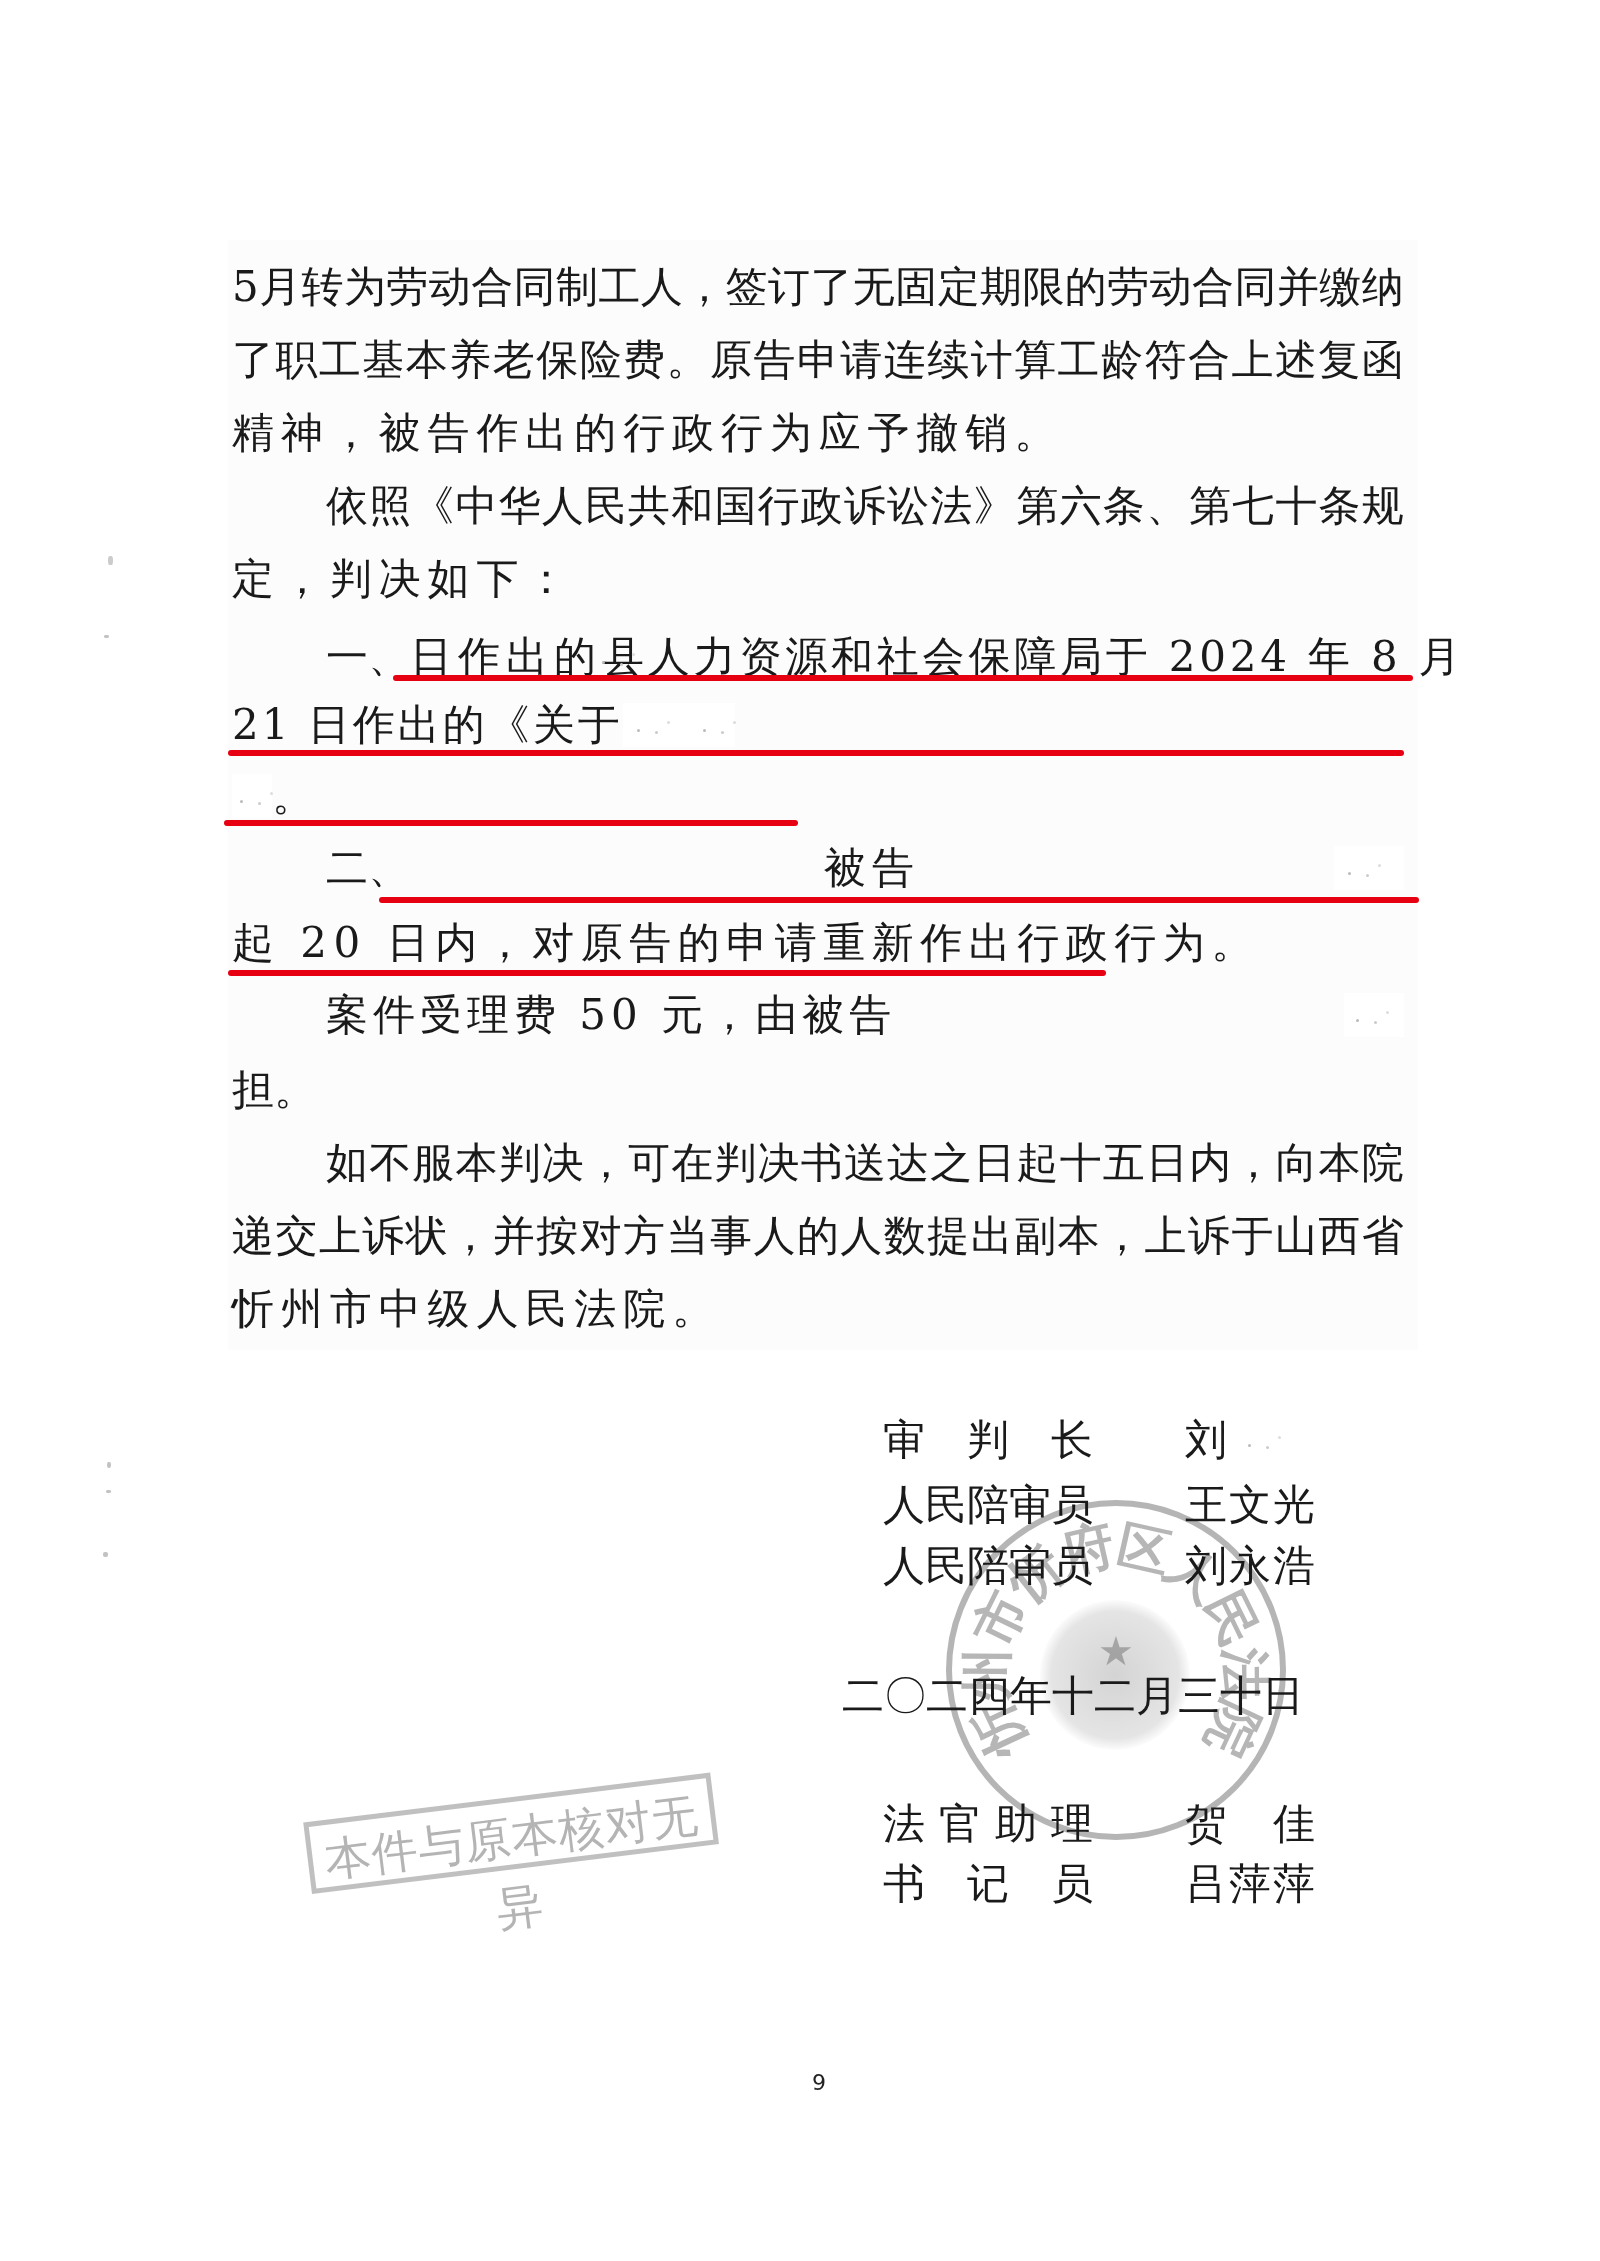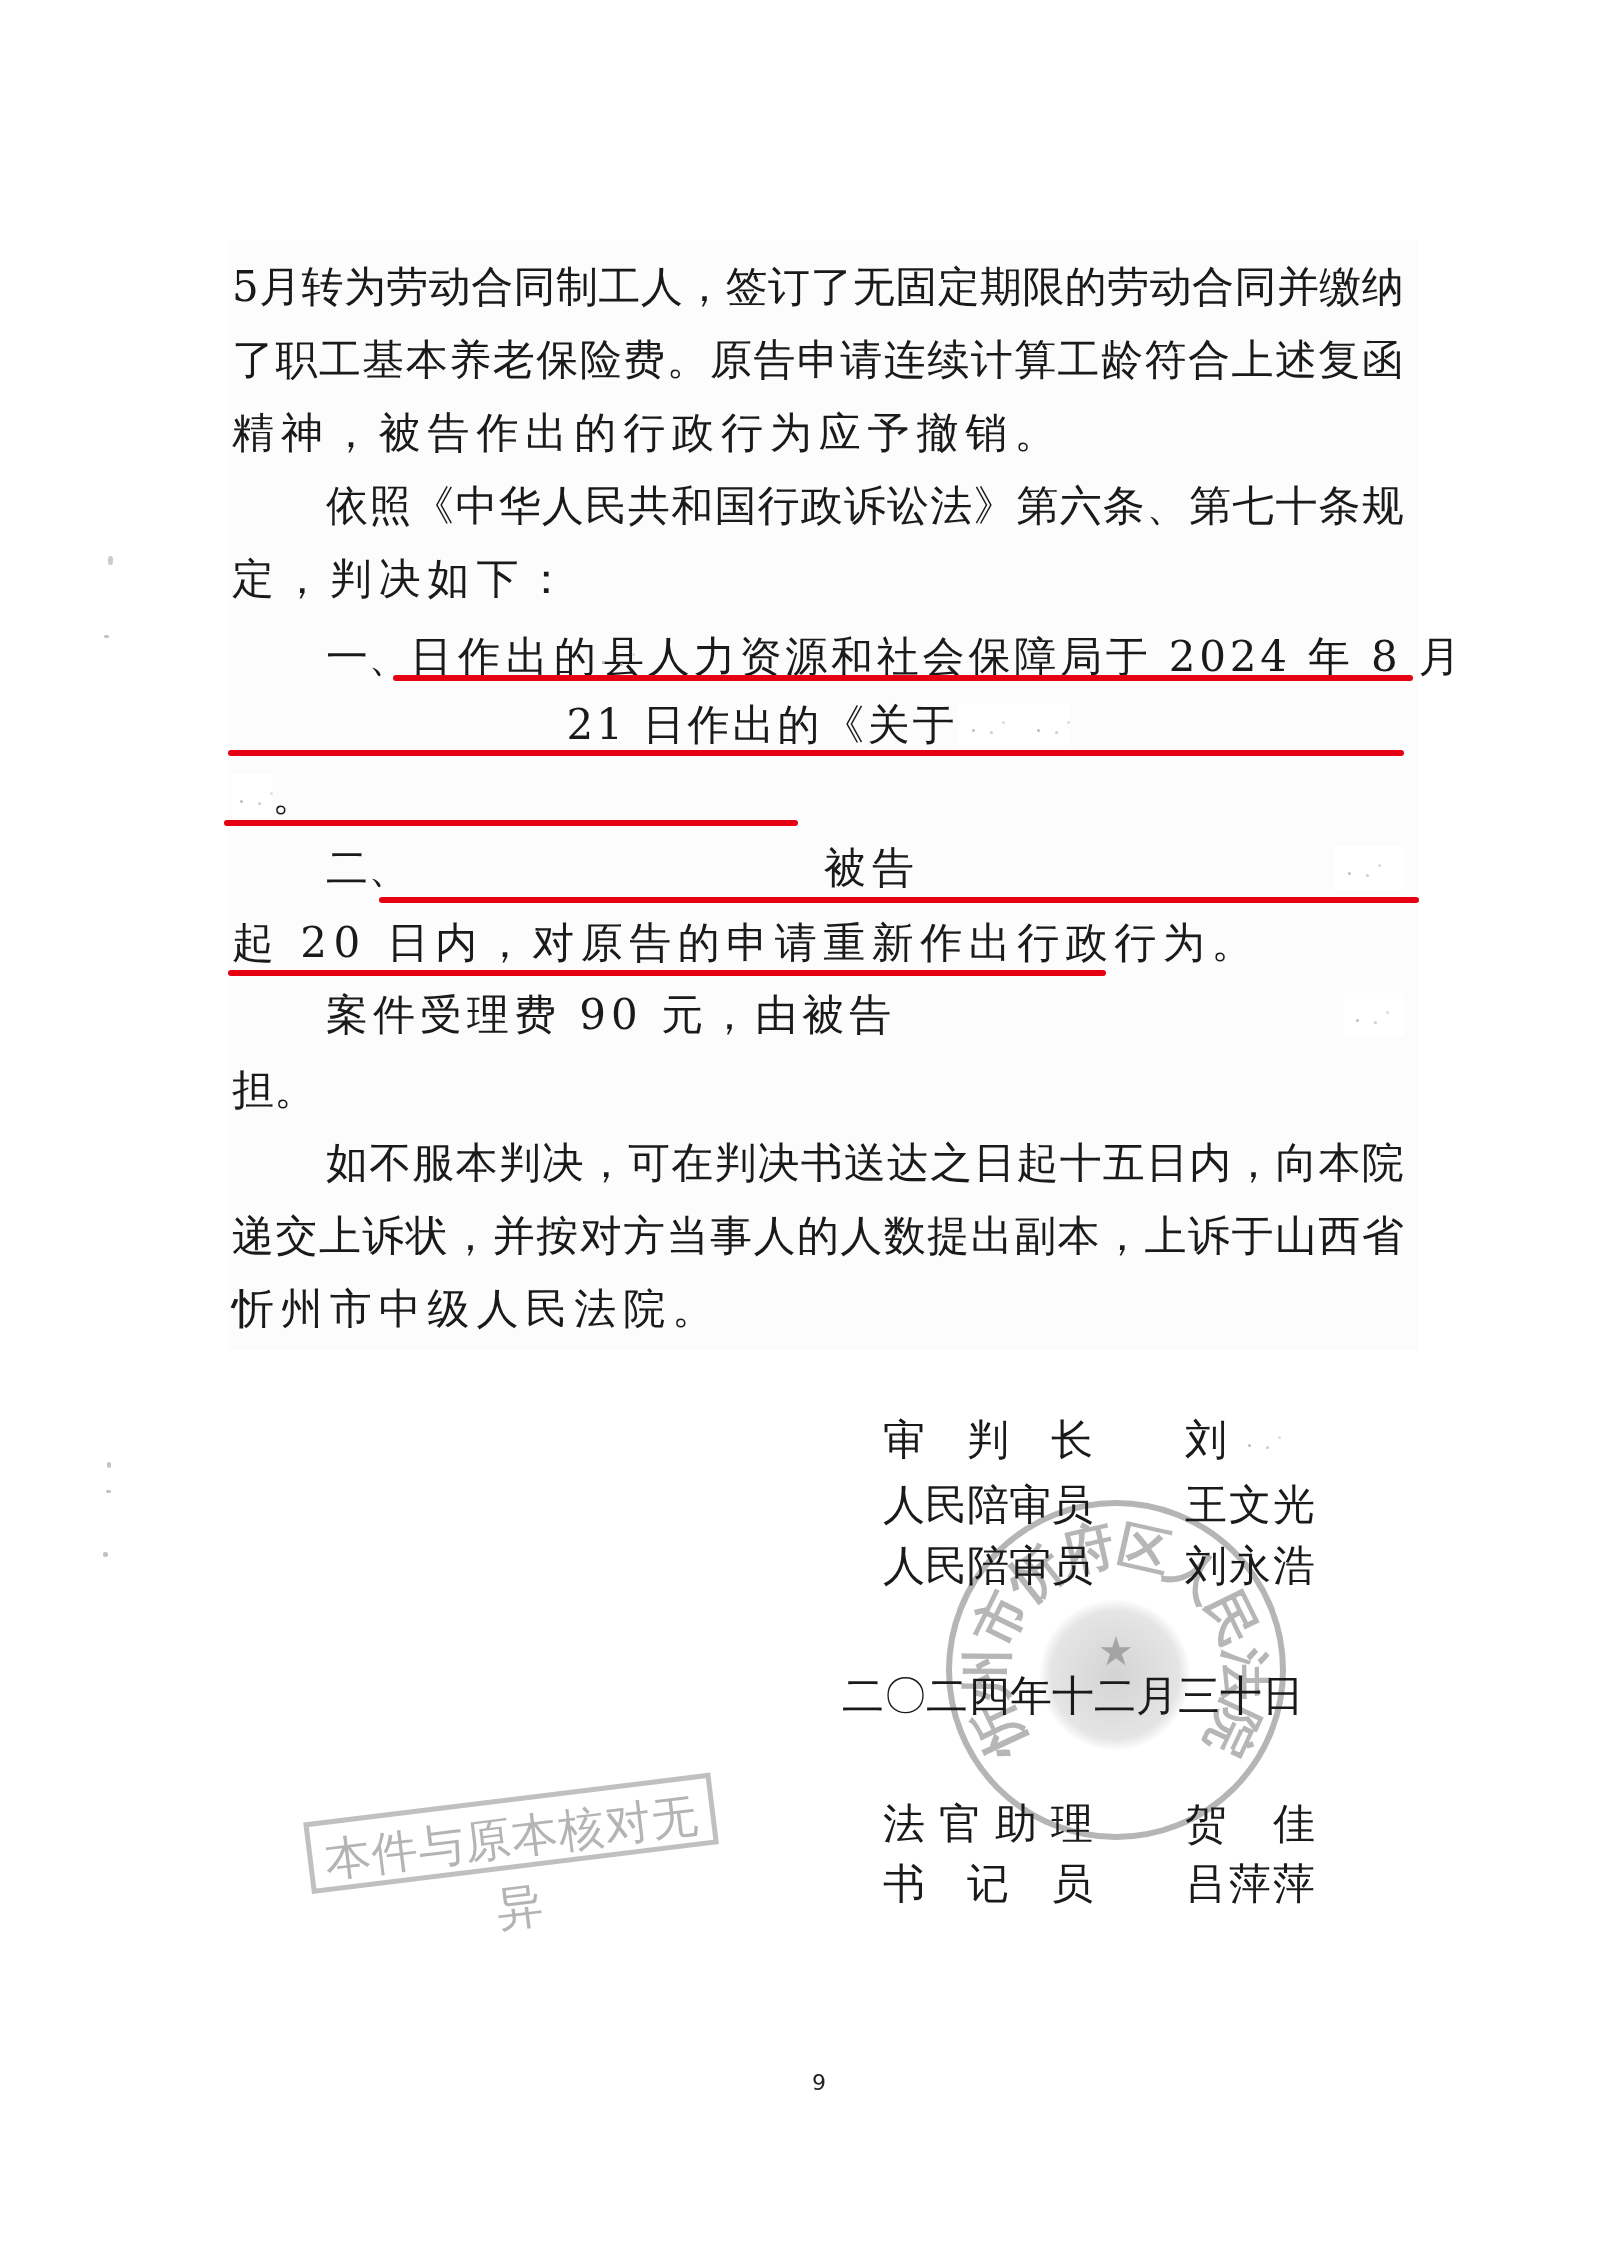--- a/index.html
+++ b/index.html
@@ -163,21 +163,21 @@
     </div>
 
   <div class="line partial" style="top:632px;left:326px;width:1078px;justify-content:space-between">
     <span>一、</span>
     <span style="letter-spacing:6px">日作出的</span>
     <span class="redact" style="width:88px"></span>
     <span style="letter-spacing:3.8px">县人力资源和社会保障局于 2024 年 8 月</span>
   </div>
   <div class="uline" style="left:393px;top:675px;width:1020px"></div>
 
-  <div class="line partial" style="top:700px;justify-content:center">
+  <div class="line partial" style="top:700px;justify-content:flex-start">
     <span style="letter-spacing:3px">21 日作出的《关于</span>
     <span class="redact" style="width:72px"></span>
     <span class="redact" style="width:40px"></span>
   </div>
   <div class="uline" style="left:228px;top:750px;width:1176px"></div>
 
   <div class="line partial" style="top:771px">
     <span class="redact" style="width:40px"></span>
     <span>。</span>
   </div>
@@ -189,21 +189,21 @@
     <span class="redact" style="width:70px"></span>
   </div>
   <div class="uline" style="left:379px;top:897px;width:1040px"></div>
 
   <div class="line partial" style="top:918px">
     <span style="letter-spacing:6.5px">起 20 日内，对原告的申请重新作出行政行为。</span>
   </div>
   <div class="uline" style="left:228px;top:970px;width:878px"></div>
 
   <div class="line partial" style="top:990px;left:326px;width:1078px;justify-content:space-between">
-    <span style="letter-spacing:5px">案件受理费 90 元，由被告</span>
+    <span style="letter-spacing:5px">案件受理费 50 元，由被告</span>
     <span class="redact" style="width:60px"></span>
   </div>
   <div class="line partial" style="top:1065px">
     <span>担。</span>
   </div>
 
   <div class="line indent" style="top:1138px">
       <span class="ch">如</span>
       <span class="ch">不</span>
       <span class="ch">服</span>

